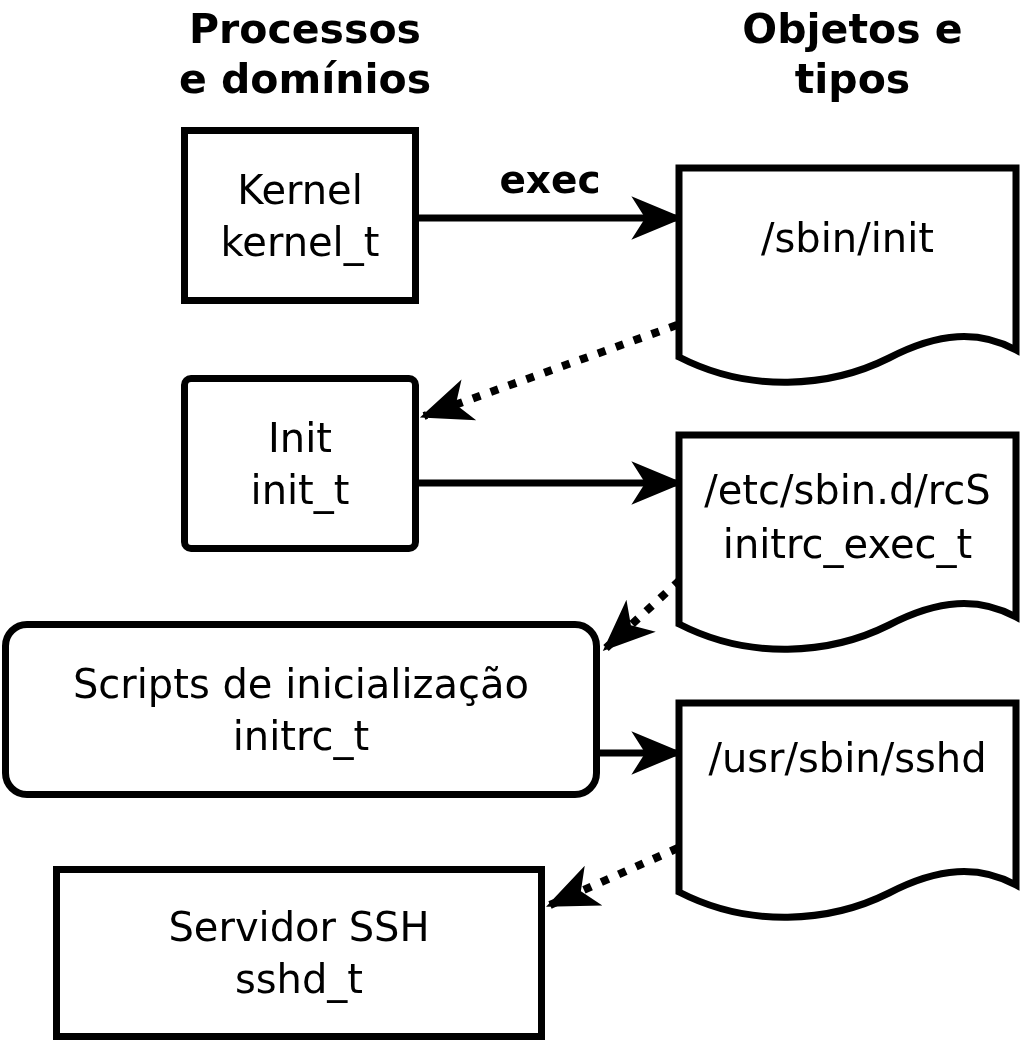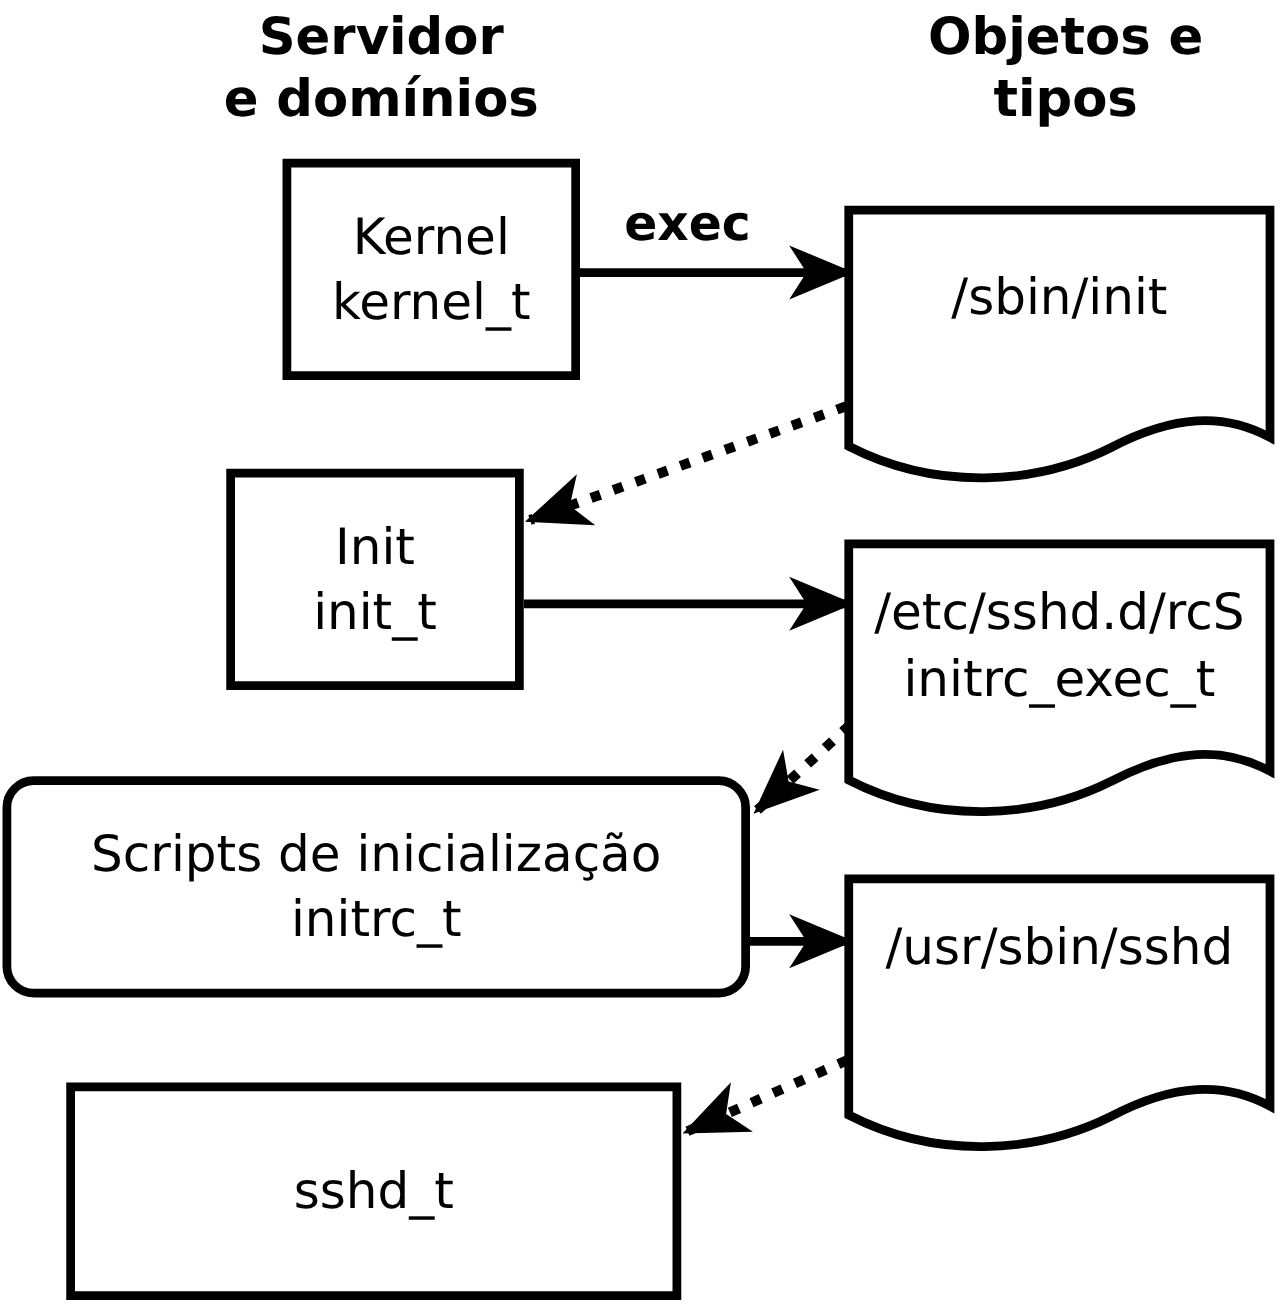--- a/index.html
+++ b/index.html
@@ -39,22 +39,22 @@
     border: 7px solid #000000;
     background: #ffffff;
     display: flex;
     flex-direction: column;
     justify-content: center;
     align-items: center;
     text-align: center;
     font-size: 40px;
     line-height: 52px;
   }
-  .pbox-kernel { left: 181px; top: 127px; width: 238px; height: 177px; margin-left: 45px; }
-  .pbox-init   { left: 181px; top: 375px; width: 238px; height: 177px; }
+  .pbox-kernel { left: 181px; top: 127px; width: 238px; height: 177px; }
+  .pbox-init   { left: 181px; top: 375px; width: 238px; height: 177px; border-radius: 10px; }
   .pbox-initrc { left: 2px;   top: 621px; width: 598px; height: 177px; border-radius: 25px; }
   .pbox-sshd   { left: 53px;  top: 866px; width: 492px; height: 174px; }
   .doctext {
     position: absolute;
     left: 679px;
     width: 337px;
     text-align: center;
     font-size: 40px;
     line-height: 54px;
     white-space: nowrap;
@@ -99,21 +99,21 @@
              C 939 332, 979 330, 1016 350 Z" fill="#ffffff" stroke="#000000" stroke-width="7" stroke-linejoin="miter"></path>
     <path d="M 1016 435 L 679 435 L 679 624
              C 749 660, 829 655, 889 625
              C 939 599, 979 597, 1016 617 Z" fill="#ffffff" stroke="#000000" stroke-width="7" stroke-linejoin="miter"></path>
     <path d="M 1016 703 L 679 703 L 679 892
              C 749 928, 829 923, 889 893
              C 939 867, 979 865, 1016 885 Z" fill="#ffffff" stroke="#000000" stroke-width="7" stroke-linejoin="miter"></path>
   </svg>
 
   <div class="hdr hdr-left">
-    <span class="line1">Servidor</span>
+    <span class="line1">Processos</span>
     <span class="line2">e domínios</span>
   </div>
   <div class="hdr hdr-right">
     <span class="line1">Objetos e</span>
     <span class="line2">tipos</span>
   </div>
 
   <div class="exec-label">exec</div>
 
   <div class="pbox pbox-kernel">
@@ -122,27 +122,28 @@
   </div>
   <div class="pbox pbox-init">
     <span class="line1">Init</span>
     <span class="line2">init_t</span>
   </div>
   <div class="pbox pbox-initrc">
     <span class="line1">Scripts de inicialização</span>
     <span class="line2">initrc_t</span>
   </div>
   <div class="pbox pbox-sshd">
+    <span class="line1">Servidor SSH</span>
     <span class="line2">sshd_t</span>
   </div>
 
   <div class="doctext doctext-1">
     <span class="line1">/sbin/init</span>
   </div>
   <div class="doctext doctext-2">
-    <span class="line1">/etc/sshd.d/rcS</span>
+    <span class="line1">/etc/sbin.d/rcS</span>
     <span class="line2">initrc_exec_t</span>
   </div>
   <div class="doctext doctext-3">
     <span class="line1">/usr/sbin/sshd</span>
   </div>
 
 </div>
 
 </body></html>

